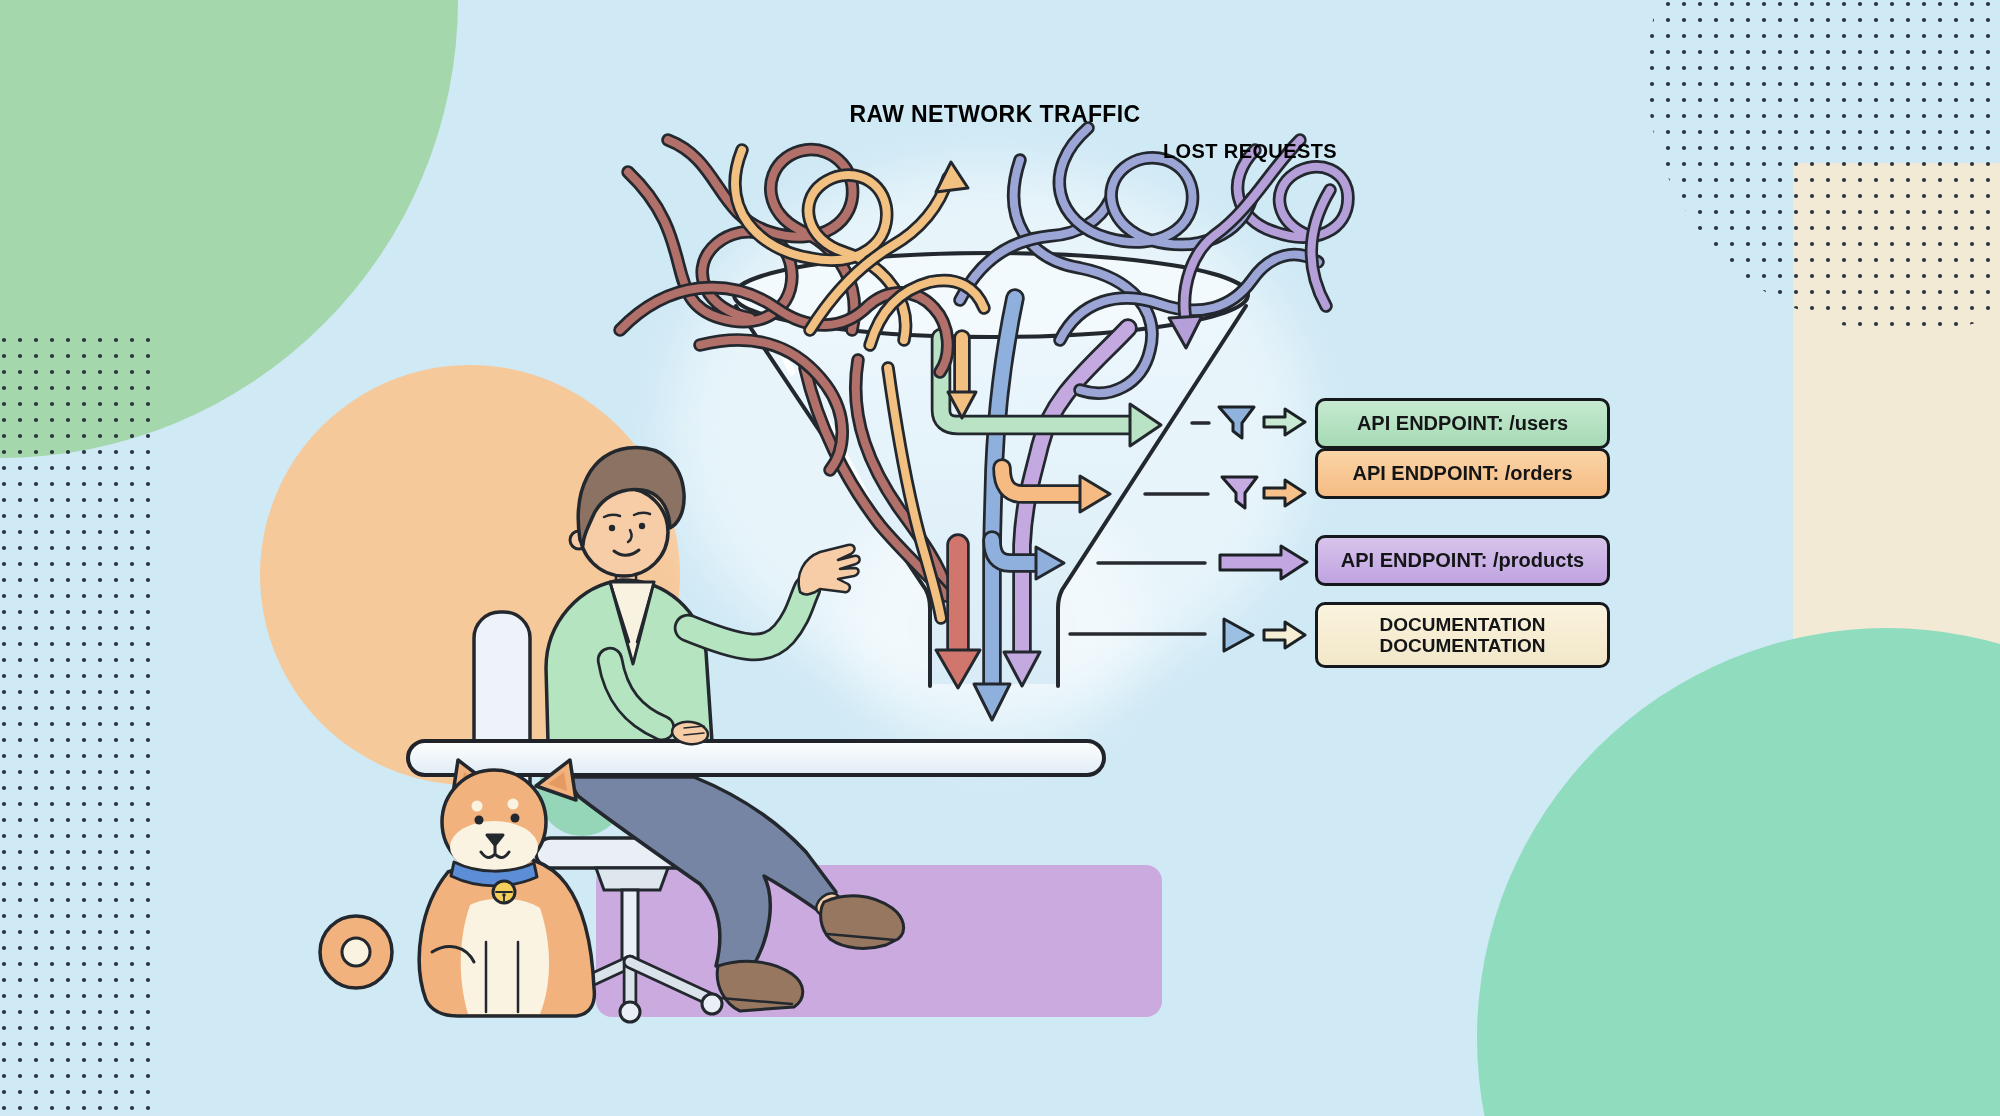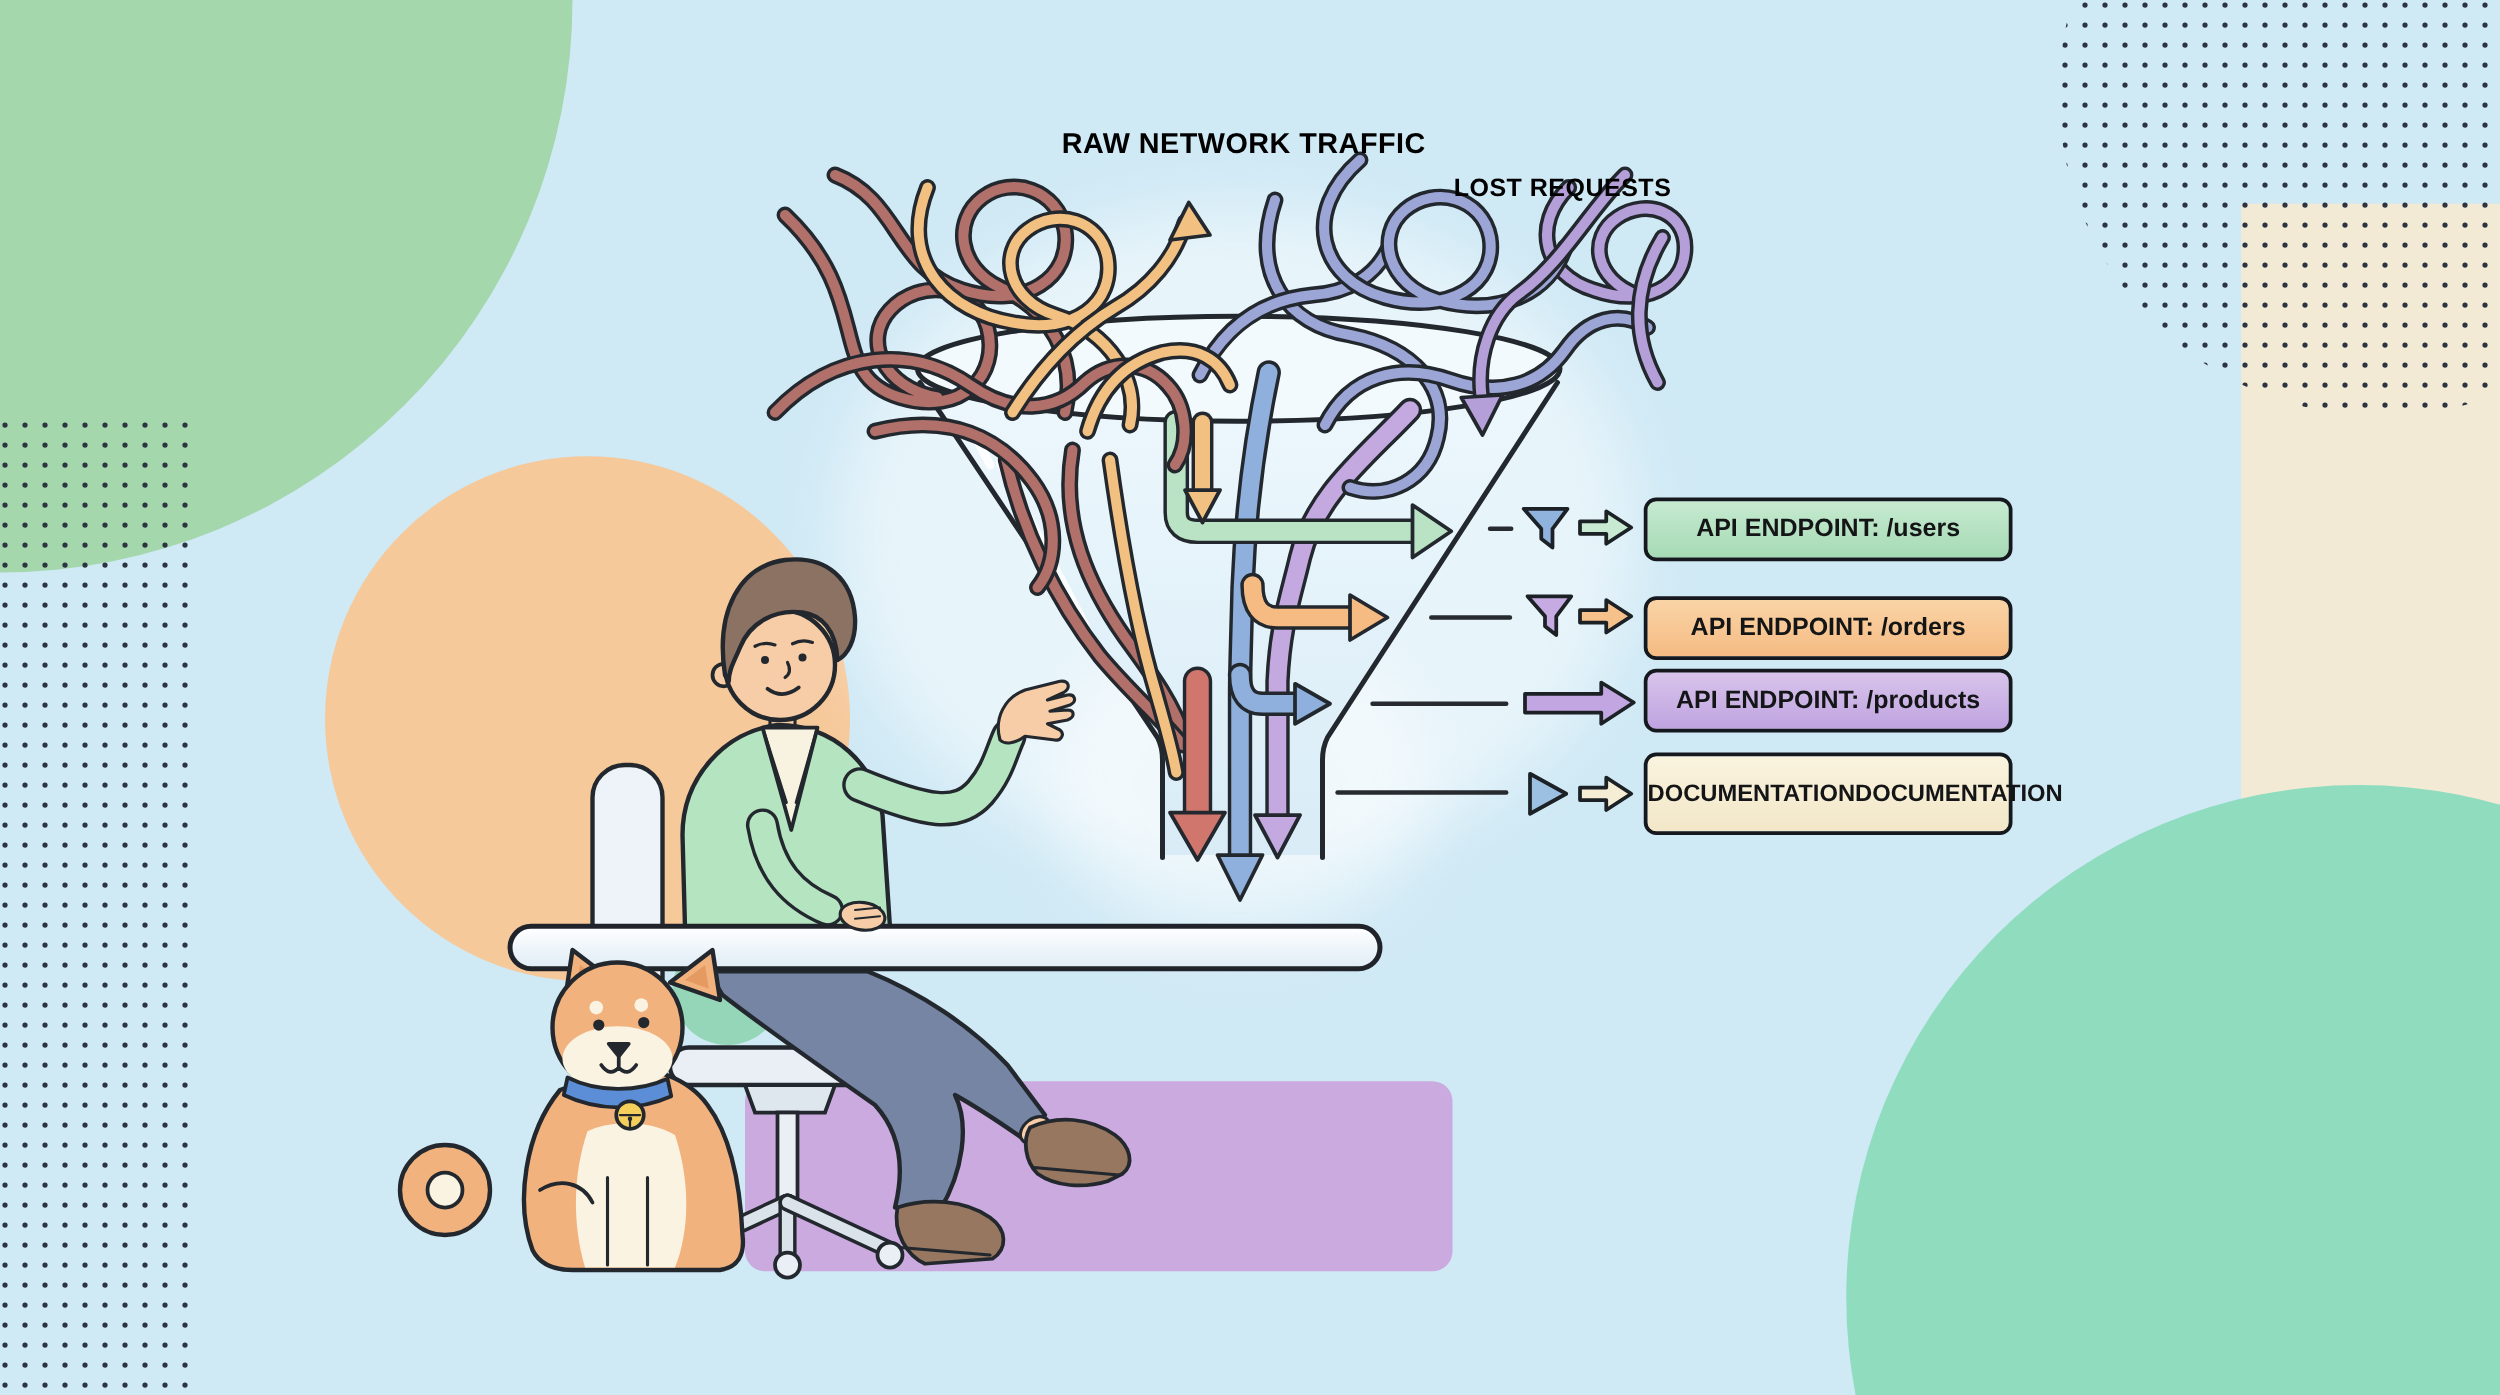--- a/index.html
+++ b/index.html
@@ -10,24 +10,24 @@
   .strand-outline{fill:none;stroke-linecap:round;stroke-linejoin:round;stroke:#23282e;}
   .lbl{position:absolute;font-weight:bold;color:#000000;letter-spacing:.4px;
        text-align:center;white-space:nowrap;}
   .lbl-raw{left:830px;top:101px;width:330px;font-size:23px;}
   .lbl-lost{left:1138px;top:140px;width:224px;font-size:20px;}
   .outbox{position:absolute;left:1315px;width:295px;box-sizing:border-box;
           border:3px solid #15181d;border-radius:10px;display:flex;align-items:center;
           justify-content:center;text-align:center;font-weight:bold;font-size:20px;
           color:#141517;}
   .box-users{top:398px;height:51px;background:linear-gradient(180deg,#c6ead0,#a6dab5);}
-  .box-orders{top:477px;height:51px;background:linear-gradient(180deg,#fad4a6,#f5bb83);}
+  .box-orders{top:448px;height:51px;background:linear-gradient(180deg,#fad4a6,#f5bb83);}
   .box-products{top:535px;height:51px;background:linear-gradient(180deg,#d8c4eb,#bfa3e0);}
   .box-docs{top:602px;height:66px;background:linear-gradient(180deg,#faf3de,#f2e7c8);
-            flex-direction:row;font-size:19px;line-height:21px;justify-content:space-between;}
+            flex-direction:column;font-size:19px;line-height:21px;}
 </style>
 </head>
 <body>
 
 <div class="canvas">
 
 <svg width="2000" height="1116" viewBox="0 0 2000 1116">
   <defs>
     <pattern id="dots" width="16" height="16" patternUnits="userSpaceOnUse">
       <circle cx="4" cy="4" r="2.1" fill="#2b3440"></circle>

